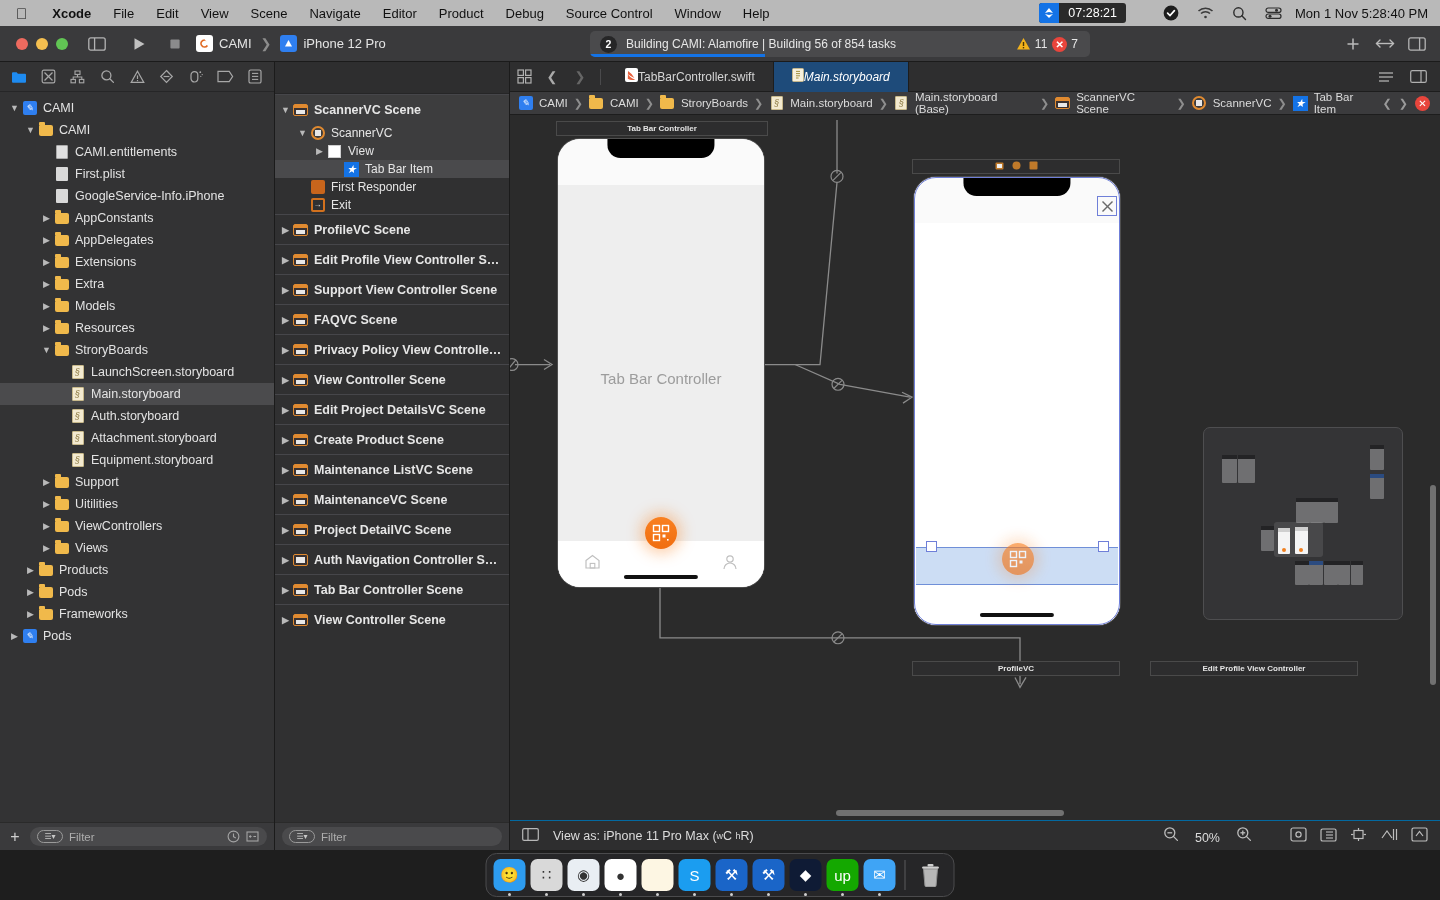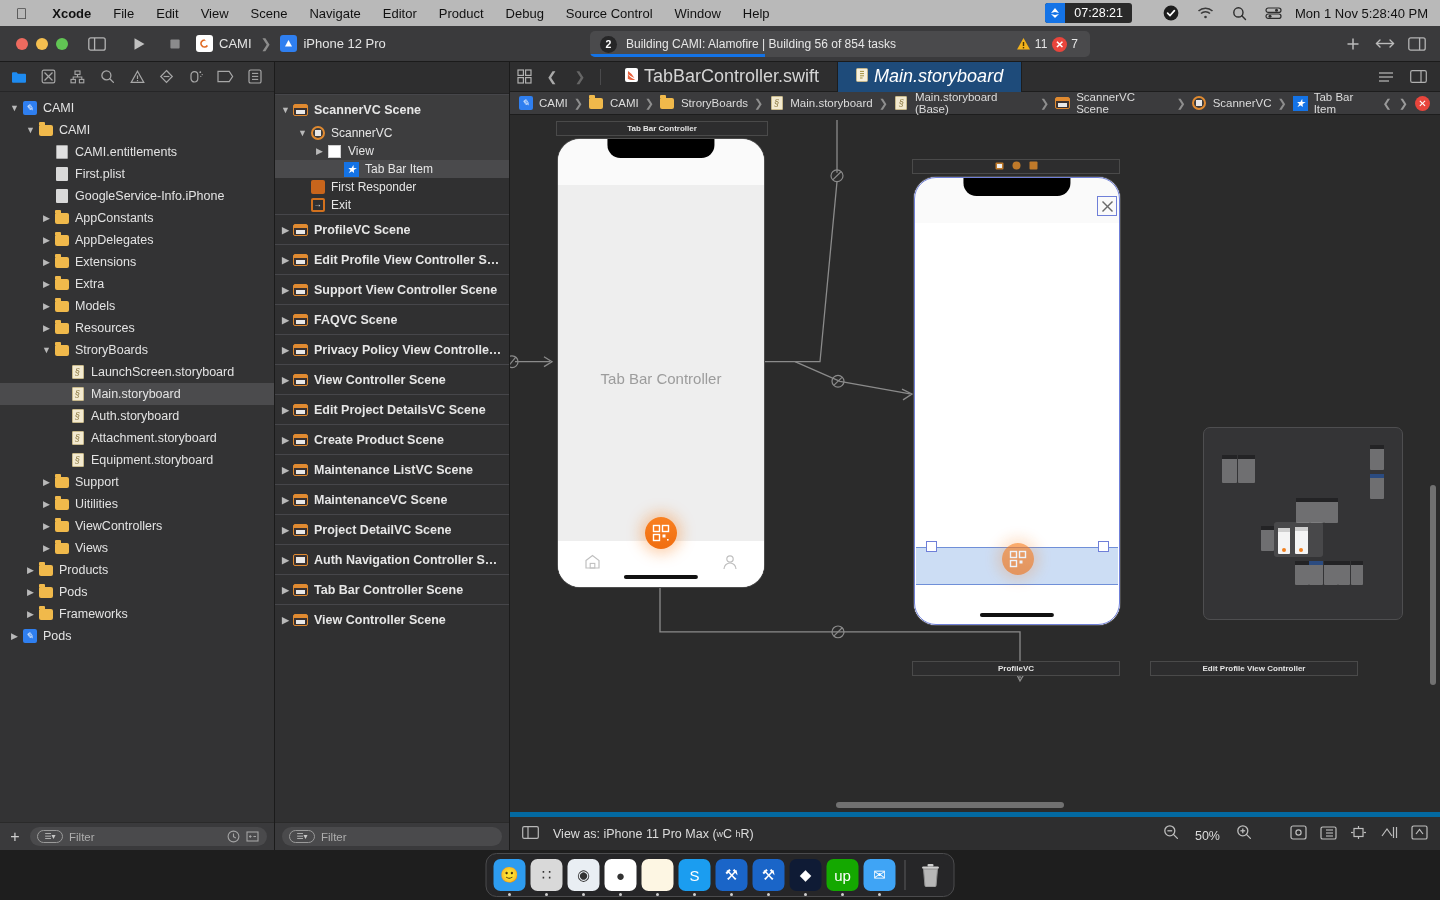--- a/index.html
+++ b/index.html
@@ -15,21 +15,21 @@
     position: absolute; top: 0; left: 0; width: 1440px; height: 26px;
     background: #b9b9b9; display: flex; align-items: center;
     font-size: 13px; color: #111; z-index: 50;
   }
   #menubar .apple { padding: 0 14px 0 16px; font-size: 15px; line-height: 1; }
   #menubar .mi { padding: 0 11px; white-space: nowrap; }
   #menubar .mi.bold { font-weight: bold; }
   #menubar .right { margin-left: auto; display: flex; align-items: center; height: 100%; }
   #menubar .timer {
     display: flex; align-items: center; height: 20px; background: #2a2a2a;
-    color: #fff; border-radius: 3px; margin-right: 22px; font-size: 12.5px;
+    color: #fff; border-radius: 3px; margin-right: 28px; font-size: 12.5px;
   }
   #menubar .timer .tbadge {
     width: 20px; height: 20px; background: #1473e6; border-radius: 3px 0 0 3px;
     display: flex; align-items: center; justify-content: center; font-size: 12px;
   }
   #menubar .timer .ttxt { padding: 0 9px; font-variant-numeric: tabular-nums; }
   #menubar .sysicon { padding: 0 9px; display: flex; align-items: center; }
   #menubar .clock { padding: 0 12px 0 4px; font-size: 13px; white-space: nowrap; }
 
   
@@ -119,22 +119,22 @@
   .fricon { width: 14px; height: 14px; background:#c8651c; border-radius:2px; }
   .exiticon { width: 14px; height: 14px; border: 2px solid #d2711e; border-radius: 2px; position: relative; }
   .exiticon::after { content:"→"; position:absolute; inset:0; font-size:8px; color:#e6e6e6; text-align:center; line-height:10px; }
   #outfilter { height: 28px; background: #3a3a3c; border-top: 1px solid #2a2a2a;
                display: flex; align-items: center; padding: 0 7px; }
 
   
   #editorcol { flex: 1; display: flex; flex-direction: column; min-width: 0; background: #2b2b2b; }
   #tabbar { height: 30px; background: #2e2e2f; display: flex; align-items: center; border-bottom: 1px solid #1d1d1d; }
   .tbtn { width: 28px; display: flex; align-items: center; justify-content: center; color: #a9a9a9; font-size: 13px; }
-  .etab { height: 30px; display: flex; align-items: center; gap: 6px; padding: 0 18px;
-          font-size: 18px; color: #d5d5d5; border-right: 1px solid #1d1d1d; }
+  .etab { height: 30px; display: flex; align-items: center; gap: 0; padding: 0 18px;
+          font-size: 12px; color: #d5d5d5; border-right: 1px solid #1d1d1d; }
   .etab.active { background: #1e4b7a; color: #fff; font-style: italic; }
   #tabbar .rt { margin-left: auto; display: flex; padding-right: 8px; gap: 4px; }
 
   #crumbs { height: 23px; background: #3b3b3d; display: flex; align-items: center;
             padding: 0 6px; font-size: 11.5px; color: #dcdcdc; gap: 2px; border-bottom: 1px solid #1d1d1d; }
   .crumb { display: flex; align-items: center; gap: 4px; padding: 0 2px; }
   .csep { color: #8e8e8e; padding: 0 2px; font-size: 11px; }
   #crumbs .rtc { margin-left: auto; display: flex; align-items: center; gap: 7px; padding-right: 4px; }
   .closered { width: 15px; height: 15px; border-radius: 50%; background: #e8453c; color: #fff;
               font-size: 10px; display: flex; align-items: center; justify-content: center; }
@@ -168,22 +168,22 @@
   .minimap { position: absolute; background: #343436; border: 1px solid #4e4e50; border-radius: 7px; }
   .mm-card { position: absolute; background: #6f6f71; border-radius: 1px; }
   .mm-card.lit { background: #f4f4f4; }
   .mm-head { position: absolute; top: 0; left: 0; right: 0; height: 4px; background: #232325; }
   .mm-view { position: absolute; background: rgba(255,255,255,.10); border-radius: 3px; }
   .mm-dot { position: absolute; width: 4px; height: 4px; border-radius: 50%; background: #f08020; }
 
   .hscroll { position: absolute; height: 6px; background: #8a8a8a; border-radius: 3px; opacity: .75; }
   .vscroll { position: absolute; width: 6px; background: #8a8a8a; border-radius: 3px; opacity: .75; }
 
-  #canvasbar { height: 38px; background: #2e2e2f; display: flex; align-items: center;
-               padding: 0 12px; gap: 14px; border-top: 5px solid #0369a1; font-size: 12.5px; color: #dcdcdc; }
+  #canvasbar { height: 30px; background: #2e2e2f; display: flex; align-items: center;
+               padding: 0 12px; gap: 14px; border-top: 1px solid #0369a1; font-size: 12.5px; color: #dcdcdc; }
   #canvasbar .zoomgrp { margin-left: auto; display: flex; align-items: flex-end; gap: 16px; }
   #canvasbar .rtools { display: flex; align-items: center; gap: 13px; padding-left: 22px; }
   .smallcap { font-size: 9px; vertical-align: 1px; }
 
   
   #dock {
     position: absolute; bottom: 3px; left: 50%; transform: translateX(-50%);
     height: 44px; background: rgba(40,40,42,.88); border: 1px solid #4b4b4d;
     border-radius: 11px; display: flex; align-items: center; padding: 0 7px; gap: 5px; z-index: 60;
   }

